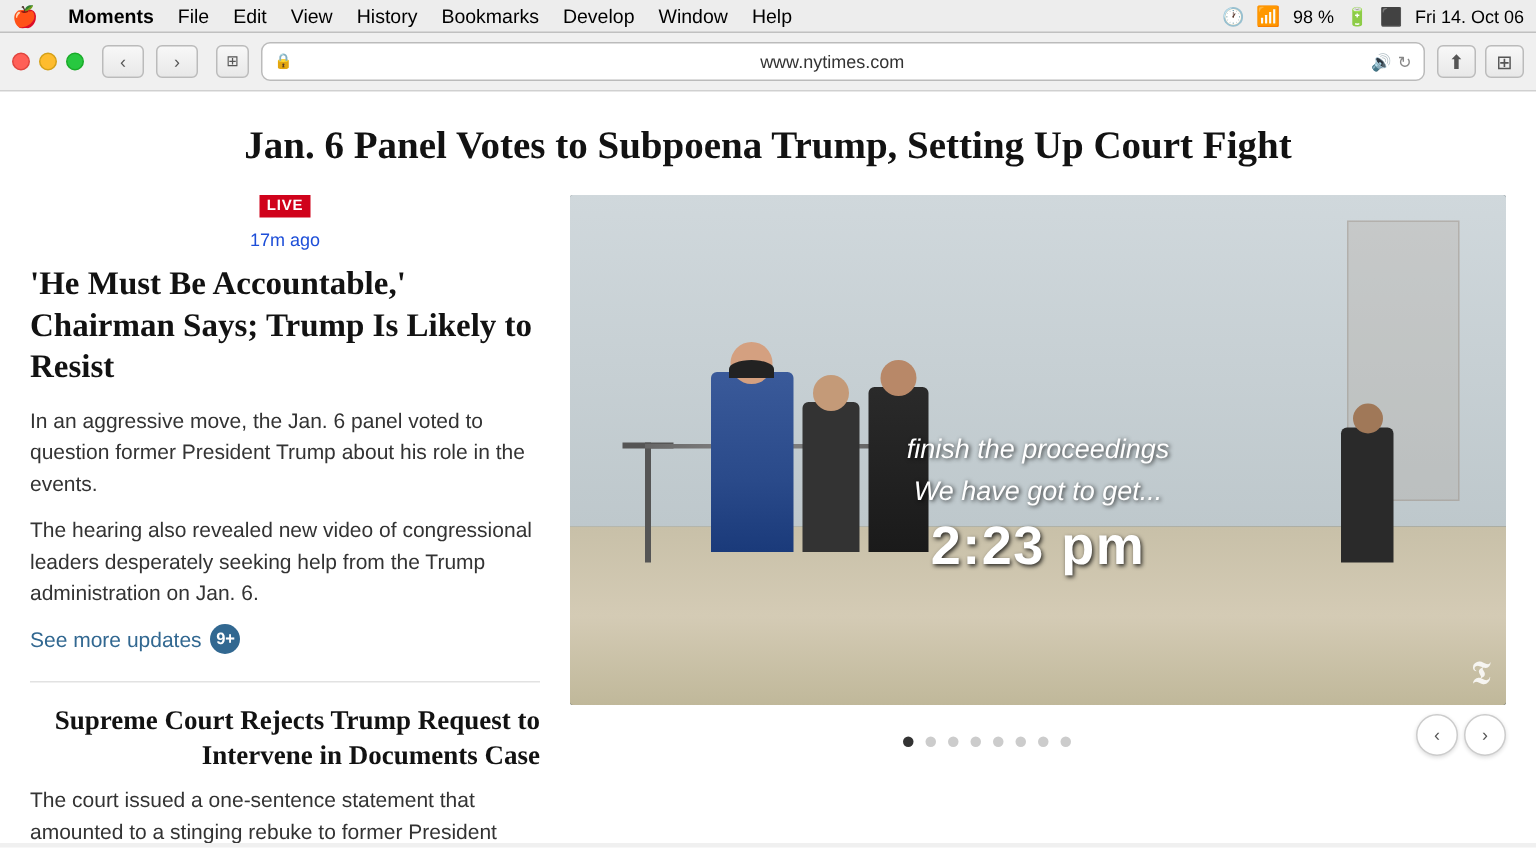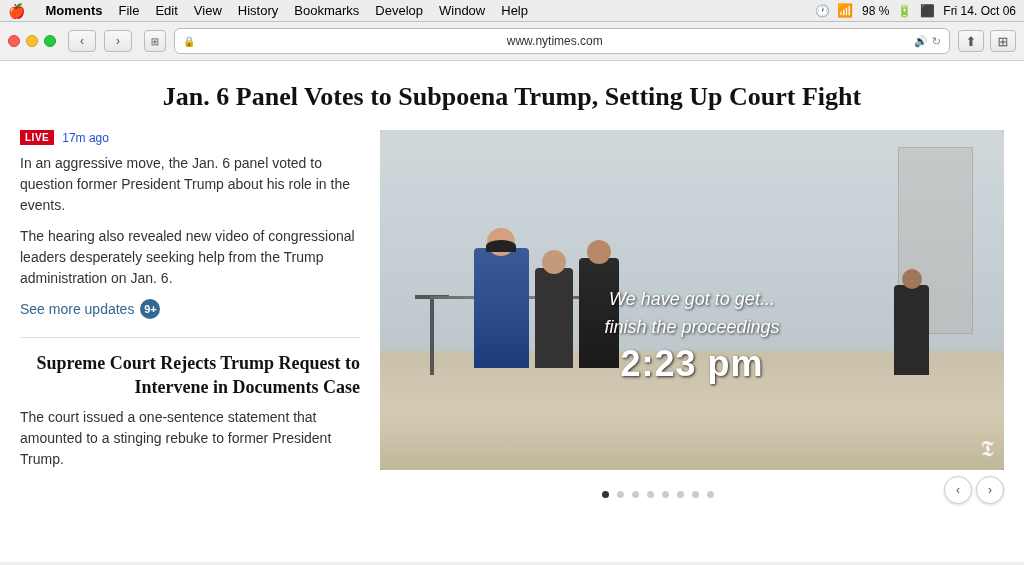--- a/index.html
+++ b/index.html
@@ -168,20 +168,21 @@
     .left-col {
       width: 340px;
       flex-shrink: 0;
     }
 
     .live-badge-row {
       display: flex;
       align-items: center;
       gap: 8px;
       margin-bottom: 8px;
+      flex-direction: column;
     }
     .live-badge {
       background: #d0021b;
       color: white;
       font-size: 10px;
       font-weight: 700;
       padding: 2px 5px;
       letter-spacing: 0.5px;
     }
     .time-ago {
@@ -560,20 +561,21 @@
 
     <div class="content-grid">
 
       <div class="left-col">
 
         <div class="live-badge-row">
           <span class="live-badge">LIVE</span>
           <span class="time-ago">17m ago</span>
         </div>
 
+        <h2 class="subheadline">'He Must Be Accountable,' Chairman Says; Trump Is Likely to Resist</h2>
 
         <p class="story-text">In an aggressive move, the Jan. 6 panel voted to question former President Trump about his role in the events.</p>
         <p class="story-text">The hearing also revealed new video of congressional leaders desperately seeking help from the Trump administration on Jan. 6.</p>
 
         <div class="see-more-row">
           <span class="see-more-link">See more updates</span>
           <span class="updates-badge">9+</span>
         </div>
 
         <hr class="divider">
@@ -603,22 +605,22 @@
                 <div class="figure-suit"></div>
               </div>
               <div class="figure">
                 <div class="figure-right"></div>
               </div>
             </div>
 
             <div class="bg-figure-far"></div>
 
             <div class="video-overlay-text">
+              <div class="overlay-quote">finish the proceedings</div>
               <div class="overlay-quote">We have got to get...</div>
-              <div class="overlay-quote">finish the proceedings</div>
               <div class="overlay-time">2:23 pm</div>
             </div>
 
             <div class="nyt-logo-video">𝕿</div>
           </div>
         </div>
 
         <div style="display:flex; align-items:center; margin-top:6px; position:relative;">
           <div class="carousel-dots" style="flex:1;">
             <div class="dot active"></div>

